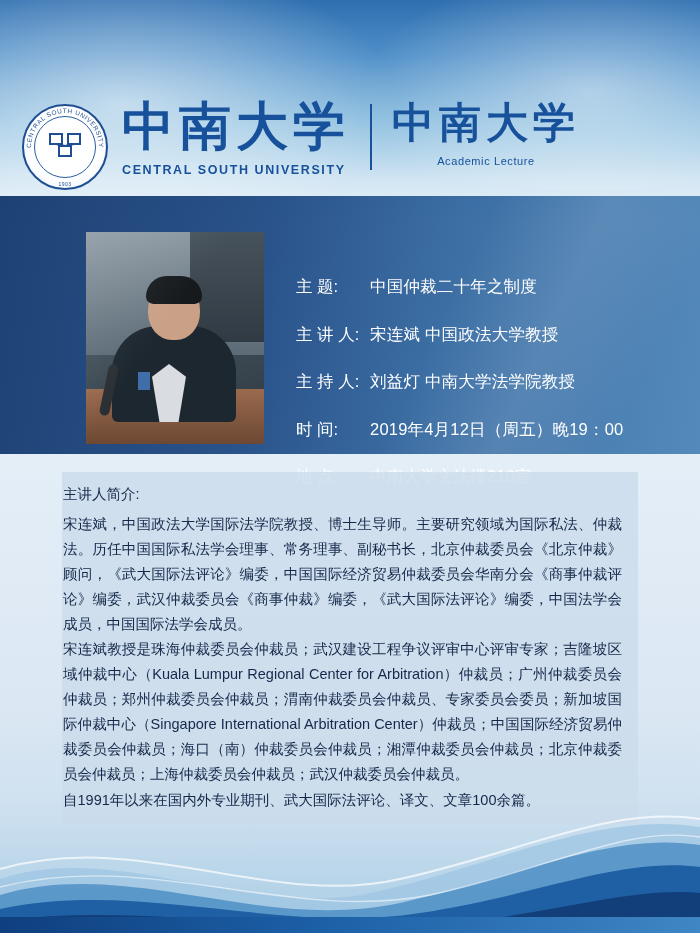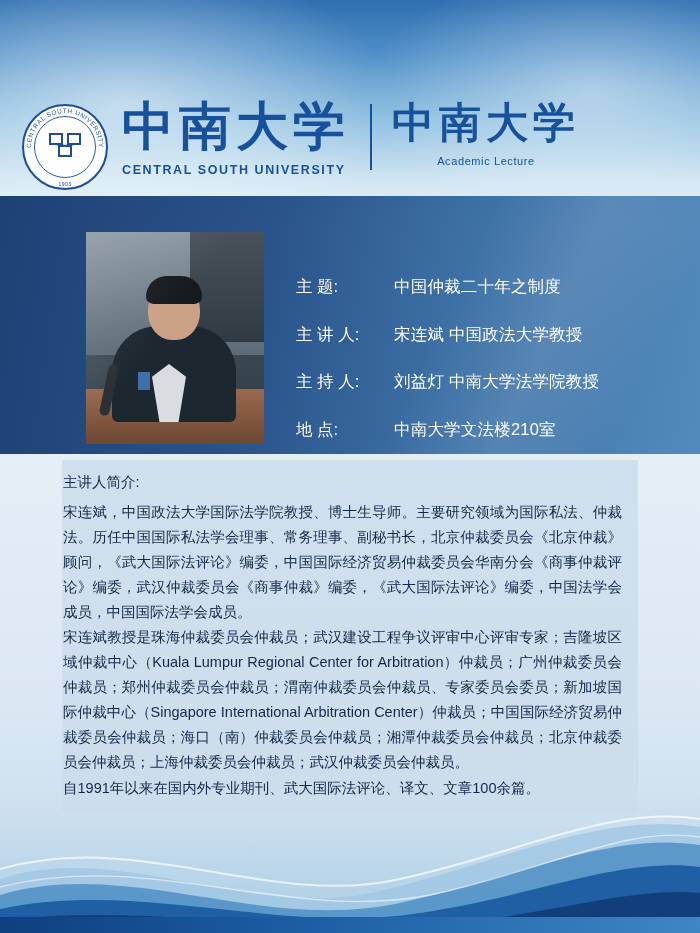--- a/index.html
+++ b/index.html
@@ -238,34 +238,33 @@
     color: #ffffff;
     font-family: "Liberation Sans", sans-serif;
   }
   .info-row {
     display: flex;
     align-items: baseline;
     font-size: 16.5px;
     line-height: 1;
     margin-bottom: 19px;
     white-space: nowrap;
-    gap: 24px;
   }
   .info-label {
     width: 74px;
     letter-spacing: 0;
   }
   .info-value {
     letter-spacing: 0.2px;
     margin-top: 12px;
   }
   .bio {
     position: absolute;
     left: 62px;
-    top: 460px;
+    top: 472px;
     width: 576px;
     height: 352px;
     background: rgba(202, 219, 234, 0.78);
     box-sizing: border-box;
     padding: 12px 16px 10px 1px;
   }
   .bio-title {
     font-size: 14.5px;
     color: #14294a;
     margin-bottom: 6px;
@@ -368,20 +367,24 @@
     </div>
     <div class="info-row">
       <span class="info-label">主 讲 人:</span>
       <span class="info-value">宋连斌  中国政法大学教授</span>
     </div>
     <div class="info-row">
       <span class="info-label">主 持 人:</span>
       <span class="info-value">刘益灯  中南大学法学院教授</span>
     </div>
     <div class="info-row">
+      <span class="info-label">时    间:</span>
+      <span class="info-value">2019年4月12日（周五）晚19：00</span>
+    </div>
+    <div class="info-row">
       <span class="info-label">地    点:</span>
       <span class="info-value">中南大学文法楼210室</span>
     </div>
   </div>
 
   <div class="bio">
     <div class="bio-title">主讲人简介:</div>
     <p class="bio-p">宋连斌，中国政法大学国际法学院教授、博士生导师。主要研究领域为国际私法、仲裁法。历任中国国际私法学会理事、常务理事、副秘书长，北京仲裁委员会《北京仲裁》顾问，《武大国际法评论》编委，中国国际经济贸易仲裁委员会华南分会《商事仲裁评论》编委，武汉仲裁委员会《商事仲裁》编委，《武大国际法评论》编委，中国法学会成员，中国国际法学会成员。</p>
     <p class="bio-p">宋连斌教授是珠海仲裁委员会仲裁员；武汉建设工程争议评审中心评审专家；吉隆坡区域仲裁中心（Kuala Lumpur Regional Center for Arbitration）仲裁员；广州仲裁委员会仲裁员；郑州仲裁委员会仲裁员；渭南仲裁委员会仲裁员、专家委员会委员；新加坡国际仲裁中心（Singapore International Arbitration Center）仲裁员；中国国际经济贸易仲裁委员会仲裁员；海口（南）仲裁委员会仲裁员；湘潭仲裁委员会仲裁员；北京仲裁委员会仲裁员；上海仲裁委员会仲裁员；武汉仲裁委员会仲裁员。</p>
     <p class="bio-p">自1991年以来在国内外专业期刊、武大国际法评论、译文、文章100余篇。</p>

